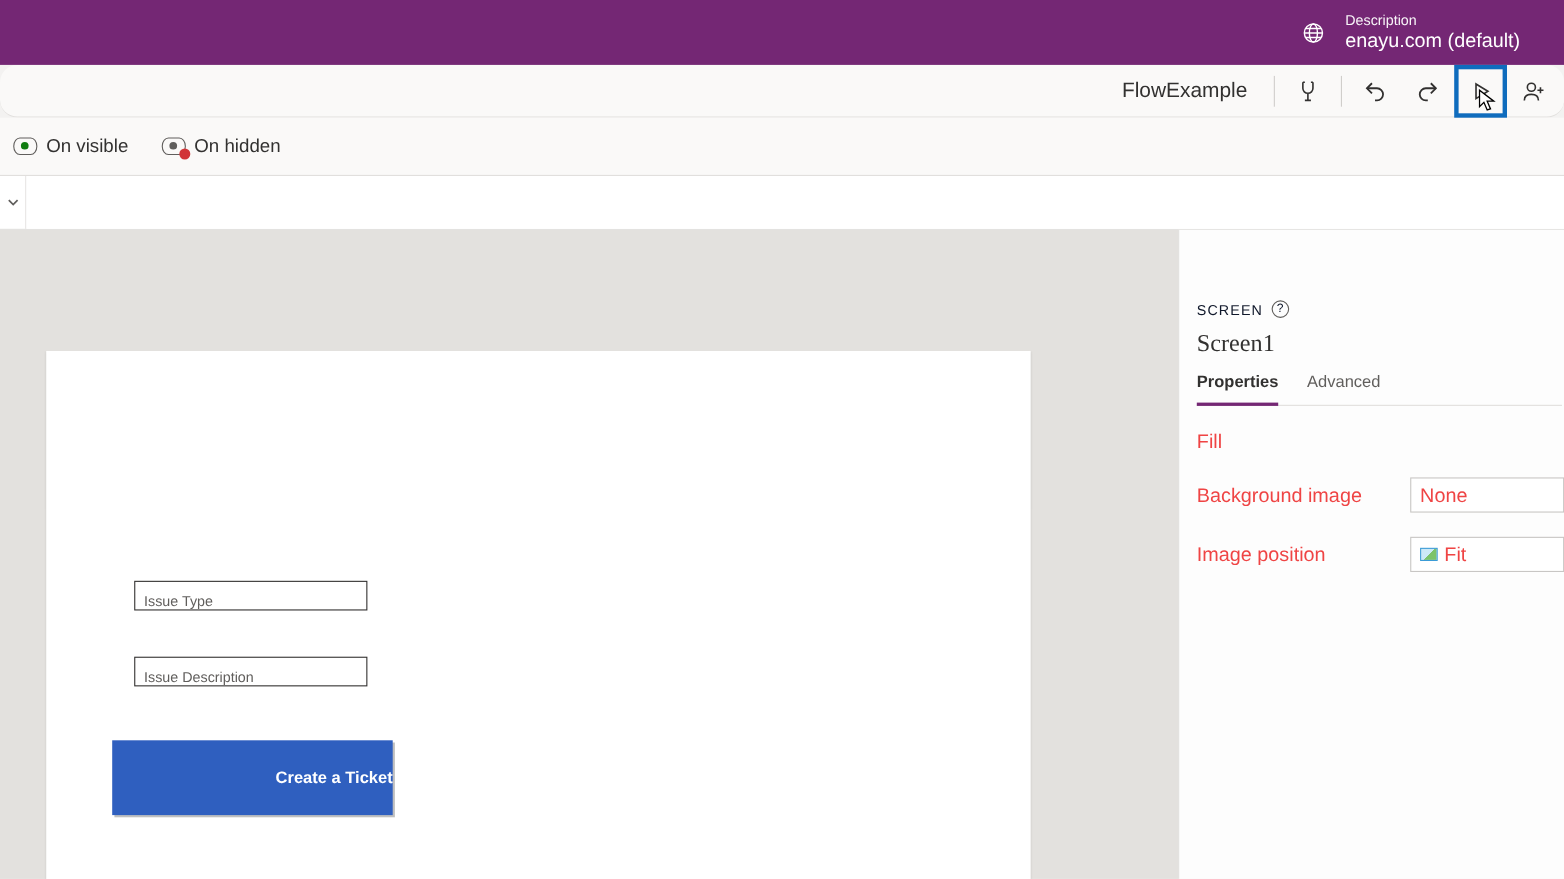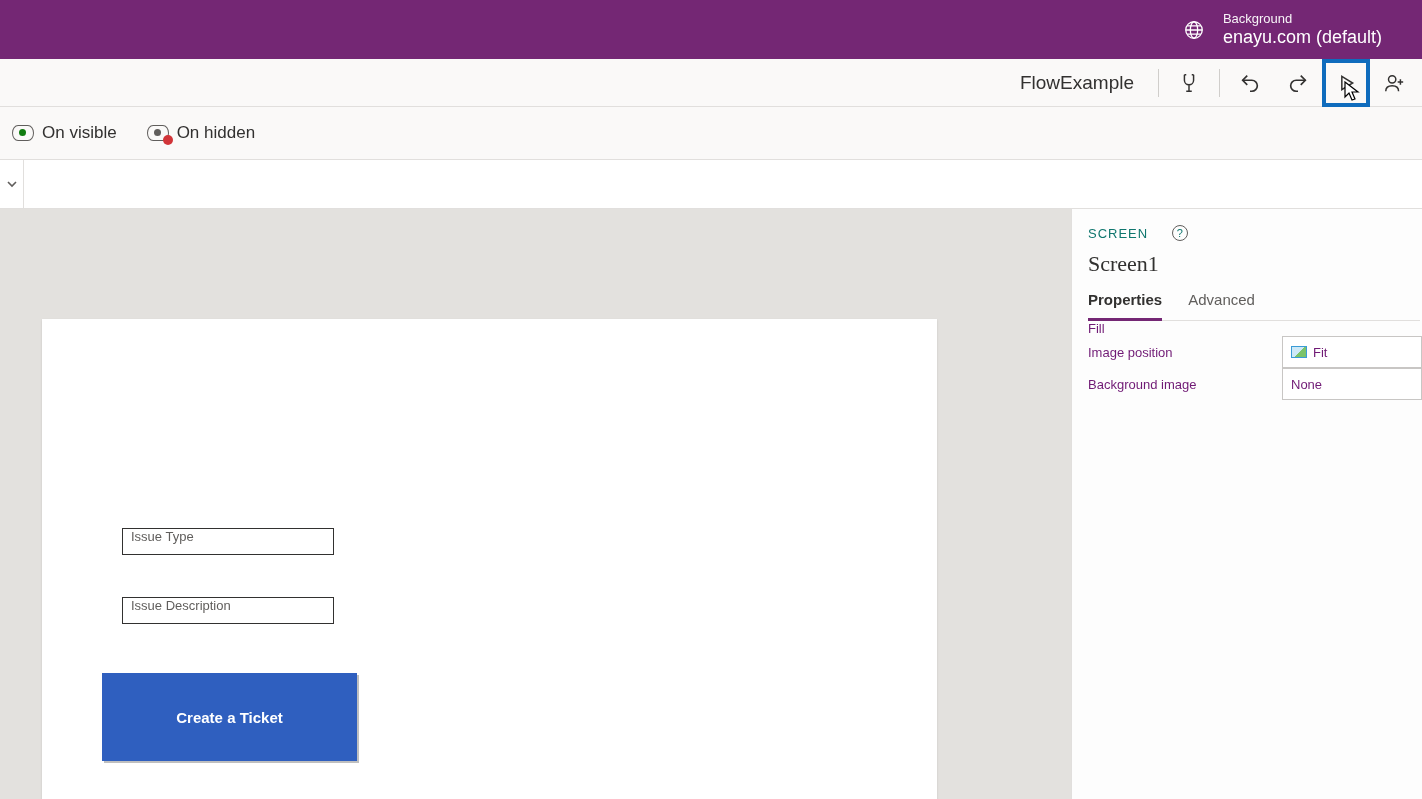--- a/index.html
+++ b/index.html
@@ -6,21 +6,21 @@
 html, body { width: 1422px; height: 799px; font-family: "Segoe UI", Arial, sans-serif; background: #f3f2f1; color: #323130; overflow: hidden; }
 
 
 .header { background: #742774; height: 59px; display: flex; align-items: center; justify-content: flex-end; color: #fff; padding-right: 40px; }
 .header .env-icon { margin-right: 18px; display: flex; align-items: center; }
 .header .env-text { display: flex; flex-direction: column; line-height: 1.2; }
 .header .env-label { font-size: 13px; opacity: .95; }
 .header .env-name  { font-size: 18px; font-weight: 400; }
 
 
-.appbar { height: 48px; background: #faf9f8; border-bottom: 1px solid #e1dfdd; display: flex; align-items: center; justify-content: flex-end; padding-right: 4px; }
+.appbar { height: 48px; background: #faf9f8; border-bottom: 1px solid #e1dfdd; display: flex; align-items: center; justify-content: flex-end; padding-right: 4px; border-radius: 16px; }
 .appbar .title { font-size: 19px; color: #323130; padding: 0 18px; }
 .appbar .sep   { width: 1px; height: 28px; background: #d0cecb; margin: 0 6px; }
 .appbar .tbtn  { width: 48px; height: 48px; display: flex; align-items: center; justify-content: center; color: #323130; cursor: pointer; }
 .appbar .tbtn svg { stroke: #323130; }
 .appbar .play  { border: 4px solid #0f6cbd; }
 
 
 .ribbon { height: 53px; background: #faf9f8; border-bottom: 1px solid #e1dfdd; display: flex; align-items: center; padding-left: 8px; gap: 22px; font-size: 17px; color: #323130; }
 .ribbon .rbtn { display: flex; align-items: center; gap: 8px; cursor: pointer; padding: 6px 4px; }
 .ribbon .eye { width: 22px; height: 16px; position: relative; }
@@ -35,54 +35,54 @@
 .formulabar .fx-dd { width: 24px; border-right: 1px solid #e1dfdd; display: flex; align-items: center; justify-content: center; cursor: pointer; }
 .formulabar .fx-dd svg { stroke: #605e5c; }
 .formulabar .fx-input { flex: 1; border: none; outline: none; font-size: 15px; padding: 0 12px; }
 
 
 .workspace { display: flex; height: calc(799px - 59px - 48px - 53px - 49px); }
 .canvas-wrap { width: 1080px; background: #e3e1de; position: relative; overflow: hidden; }
 .canvas { position: absolute; left: 42px; top: 110px; width: 895px; height: 600px; background: #fff; box-shadow: 0 1px 2px rgba(0,0,0,.12); }
 
 
-.txtinput { position: absolute; width: 212px; height: 27px; border: 1px solid #323130; background: #fff; font-size: 13px; color: #605e5c; display: flex; align-items: flex-start; padding: 0 8px; }
+.txtinput { position: absolute; width: 212px; height: 27px; border: 1px solid #323130; background: #fff; font-size: 13px; color: #605e5c; display: flex; align-items: flex-end; padding: 0 8px; }
 .txtinput.type  { left: 80px; top: 209px; }
 .txtinput.desc  { left: 80px; top: 278px; }
-.btn-ticket { position: absolute; left: 60px; top: 354px; width: 255px; height: 88px; background: #2f5fbf; color: #fff; font-weight: 600; font-size: 15px; display: flex; align-items: center; justify-content: center; border: none; cursor: pointer; box-shadow: 2px 2px 0 rgba(0,0,0,.25); }
+.btn-ticket { position: absolute; left: 60px; top: 354px; width: 255px; height: 68px; background: #2f5fbf; color: #fff; font-weight: 600; font-size: 15px; display: flex; align-items: center; justify-content: flex-end; border: none; cursor: pointer; box-shadow: 2px 2px 0 rgba(0,0,0,.25); }
 
 
 .rpane { flex: 1; background: #fdfdfd; border-left: 1px solid #e1dfdd; padding: 16px 0 0 16px; font-size: 14px; }
-.rpane .sec-head { display: flex; align-items: center; gap: 24px; color: #0f766e; letter-spacing: 1px; font-size: 13px; }
+.rpane .sec-head { display: flex; align-items: center; gap: 8px; color: #0f172a; letter-spacing: 1px; font-size: 13px; margin-top: 48px; }
 .rpane .help { width: 16px; height: 16px; border: 1.4px solid #605e5c; border-radius: 50%; display: flex; align-items: center; justify-content: center; font-size: 11px; cursor: pointer; }
 .rpane .scr-name { font-size: 22px; margin: 10px 0 14px; color: #323130; font-family: Liberation Serif, serif; }
 .rpane .tabs { display: flex; gap: 26px; border-bottom: 1px solid #e1dfdd; margin-right: 2px; }
 .rpane .tab { padding-bottom: 10px; cursor: pointer; color: #605e5c; font-size: 15px; }
 .rpane .tab.active { color: #323130; font-weight: 600; border-bottom: 3px solid #742774; margin-bottom: -1px; }
-.rpane .prop { display: flex; align-items: center; color: #701a75; font-size: 13px; }
+.rpane .prop { display: flex; align-items: center; margin-top: 22px; color: #ef4444; font-size: 18px; }
 .rpane .prop .lbl { width: 194px; }
 .rpane .prop .val { border: 1px solid #c8c6c4; background: #fff; height: 32px; width: 140px; display: flex; align-items: center; padding: 0 8px; gap: 6px; cursor: pointer; }
 .rpane .prop .pic { width: 16px; height: 12px; border: 1.2px solid #3a9bd6; background: linear-gradient(135deg,#cde9f7 50%,#7cc36a 50%); }
 
 
 .cursor { position: absolute; pointer-events: none; }
 </style>
 </head>
 <body>
 
 <div class="header">
   <span class="env-icon">
     <svg width="22" height="22" viewBox="0 0 24 24" fill="none" stroke="#fff" stroke-width="1.4">
       <circle cx="12" cy="12" r="9"></circle>
       <ellipse cx="12" cy="12" rx="4" ry="9"></ellipse>
       <path d="M3 12h18M4.5 7.5h15M4.5 16.5h15"></path>
     </svg>
   </span>
   <div class="env-text">
-    <span class="env-label">Background</span>
+    <span class="env-label">Description</span>
     <span class="env-name">enayu.com (default)</span>
   </div>
 </div>
 
 <div class="appbar">
   <span class="title">FlowExample</span>
   <div class="sep"></div>
   <div class="tbtn">
     <svg width="22" height="22" viewBox="0 0 24 24" fill="none" stroke-width="1.6">
         <path d="M7 3v6a5 5 0 0 0 10 0V3M7 3h2M15 3h2M12 14v7M9 21h6"></path>
@@ -164,27 +164,27 @@
     <div class="scr-name">Screen1</div>
     <div class="tabs">
       <div class="tab active">Properties</div>
       <div class="tab">Advanced</div>
     </div>
 
     <div class="prop">
       <span class="lbl">Fill</span>
     </div>
     <div class="prop">
+      <span class="lbl">Background image</span>
+      <div class="val">
+        <span>None</span>
+      </div>
+    </div>
+    <div class="prop">
       <span class="lbl">Image position</span>
       <div class="val">
         <span class="pic"></span>
         <span>Fit</span>
-      </div>
-    </div>
-    <div class="prop">
-      <span class="lbl">Background image</span>
-      <div class="val">
-        <span>None</span>
       </div>
     </div>
   </div>
 
 </div>
 
 </body></html>

